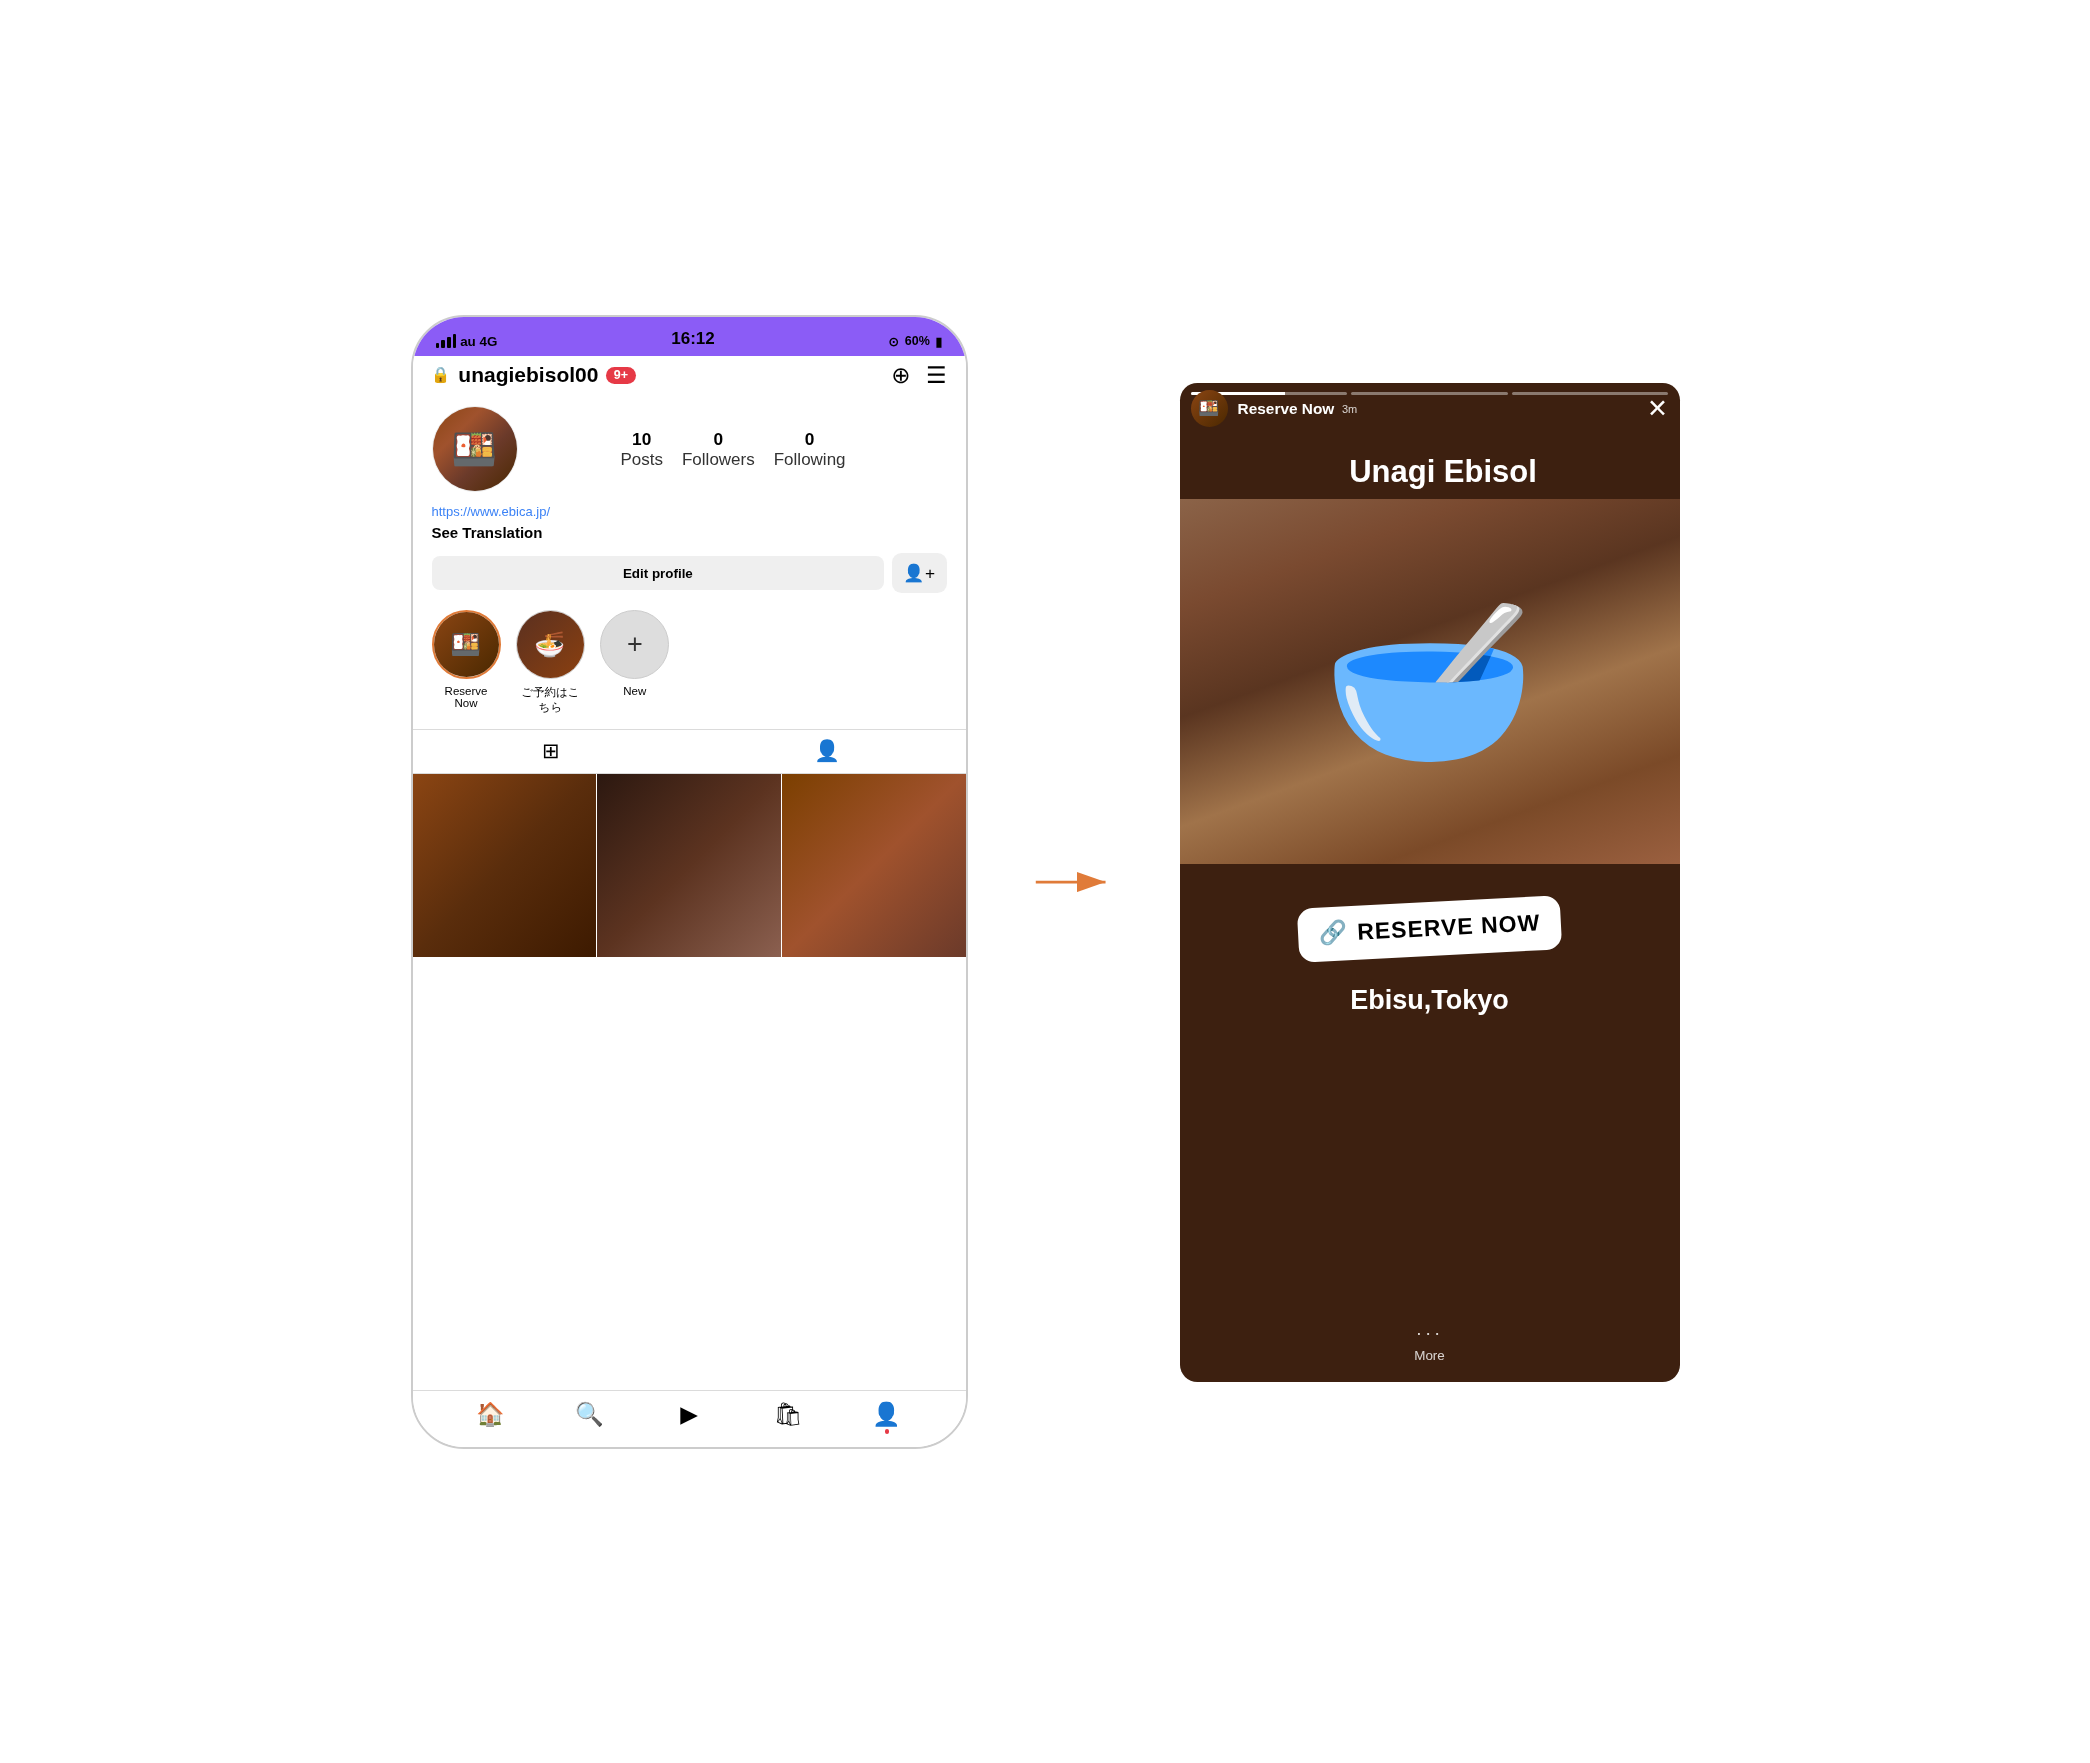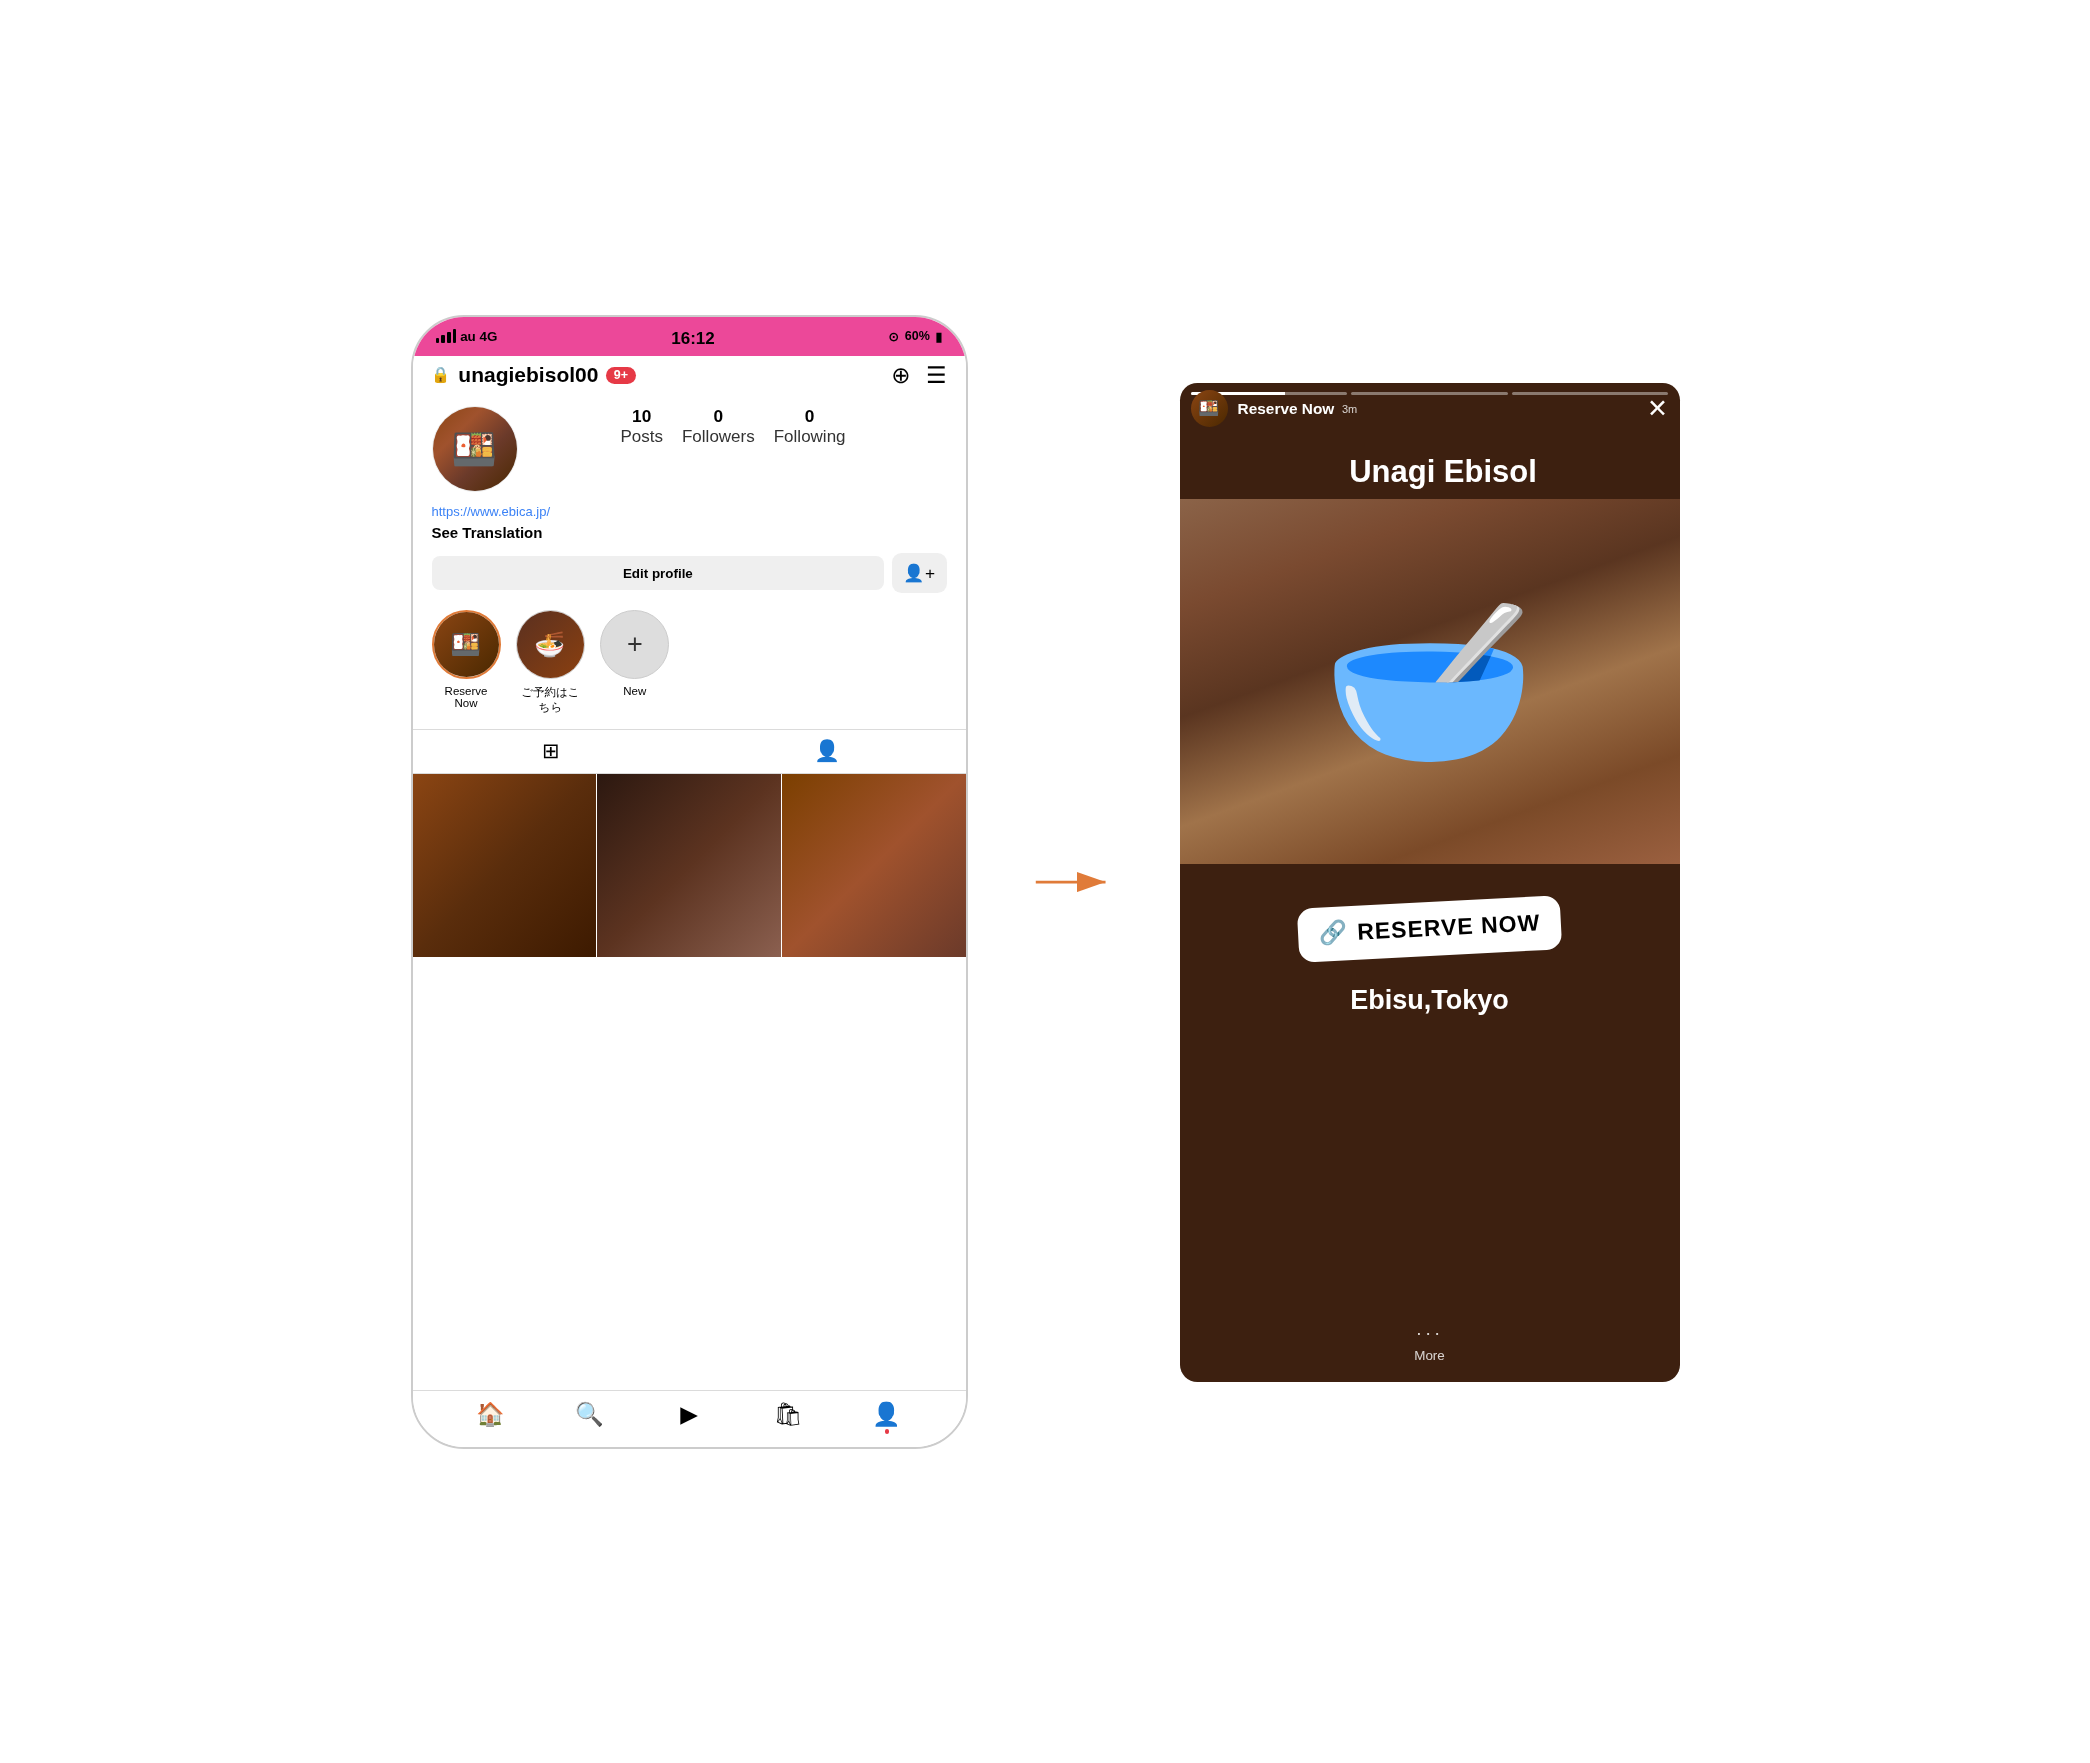--- a/index.html
+++ b/index.html
@@ -23,26 +23,26 @@
       border: 2.9px solid #cccccc;
       display: flex;
       flex-direction: column;
       overflow: hidden;
       position: relative;
     }
 
     
     .status-bar {
       display: flex;
-      align-items: flex-start;
+      align-items: flex-end;
       justify-content: space-between;
       padding: 11.5px 23px 7.7px;
       font-size: 13.4px;
       font-weight: 600;
-      background: #ec4899;
+      background: #8b5cf6;
     }
     .status-left { display: flex; align-items: center; gap: 3.8px; }
     .status-center { font-size: 17px; font-weight: 600; }
     .status-right { display: flex; align-items: center; gap: 5.8px; font-size: 12.5px; }
 
     
     .top-nav {
       display: flex;
       align-items: center;
       justify-content: space-between;
@@ -59,21 +59,21 @@
       font-weight: 700;
       border-radius: 19px;
       padding: 1.9px 7.7px;
     }
     .top-nav-right { display: flex; align-items: center; gap: 15.4px; }
     .icon-btn { font-size: 23px; color: #000; cursor: pointer; }
 
     
     .profile-section {
       display: flex;
-      align-items: flex-start;
+      align-items: center;
       padding: 9.6px 19px;
       gap: 2px;
     }
     .avatar-wrap {
       width: 86px;
       height: 86px;
       border-radius: 50%;
       background: #ddd;
       overflow: hidden;
       flex-shrink: 0;

